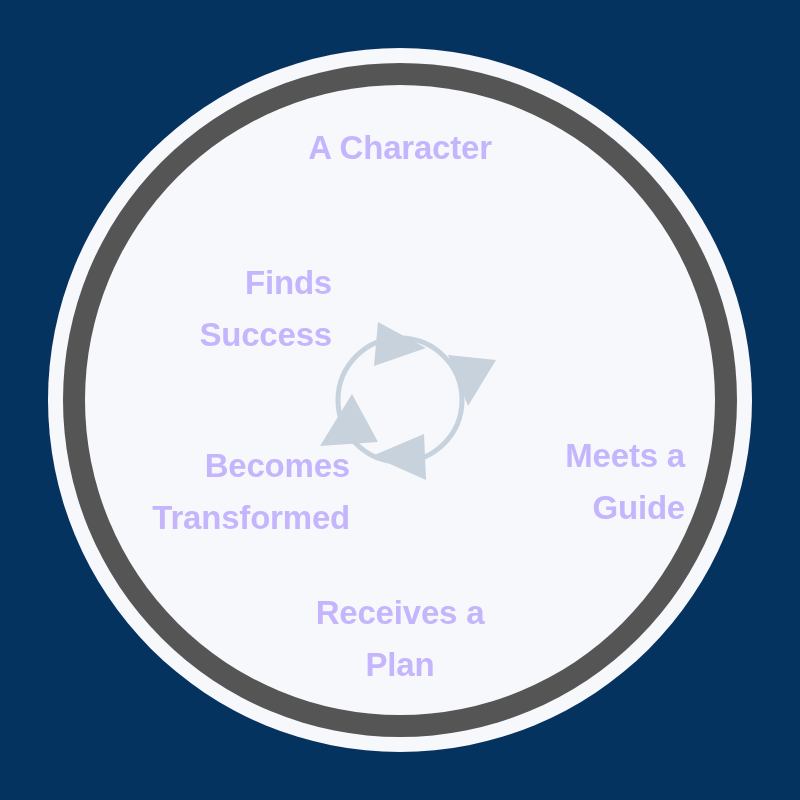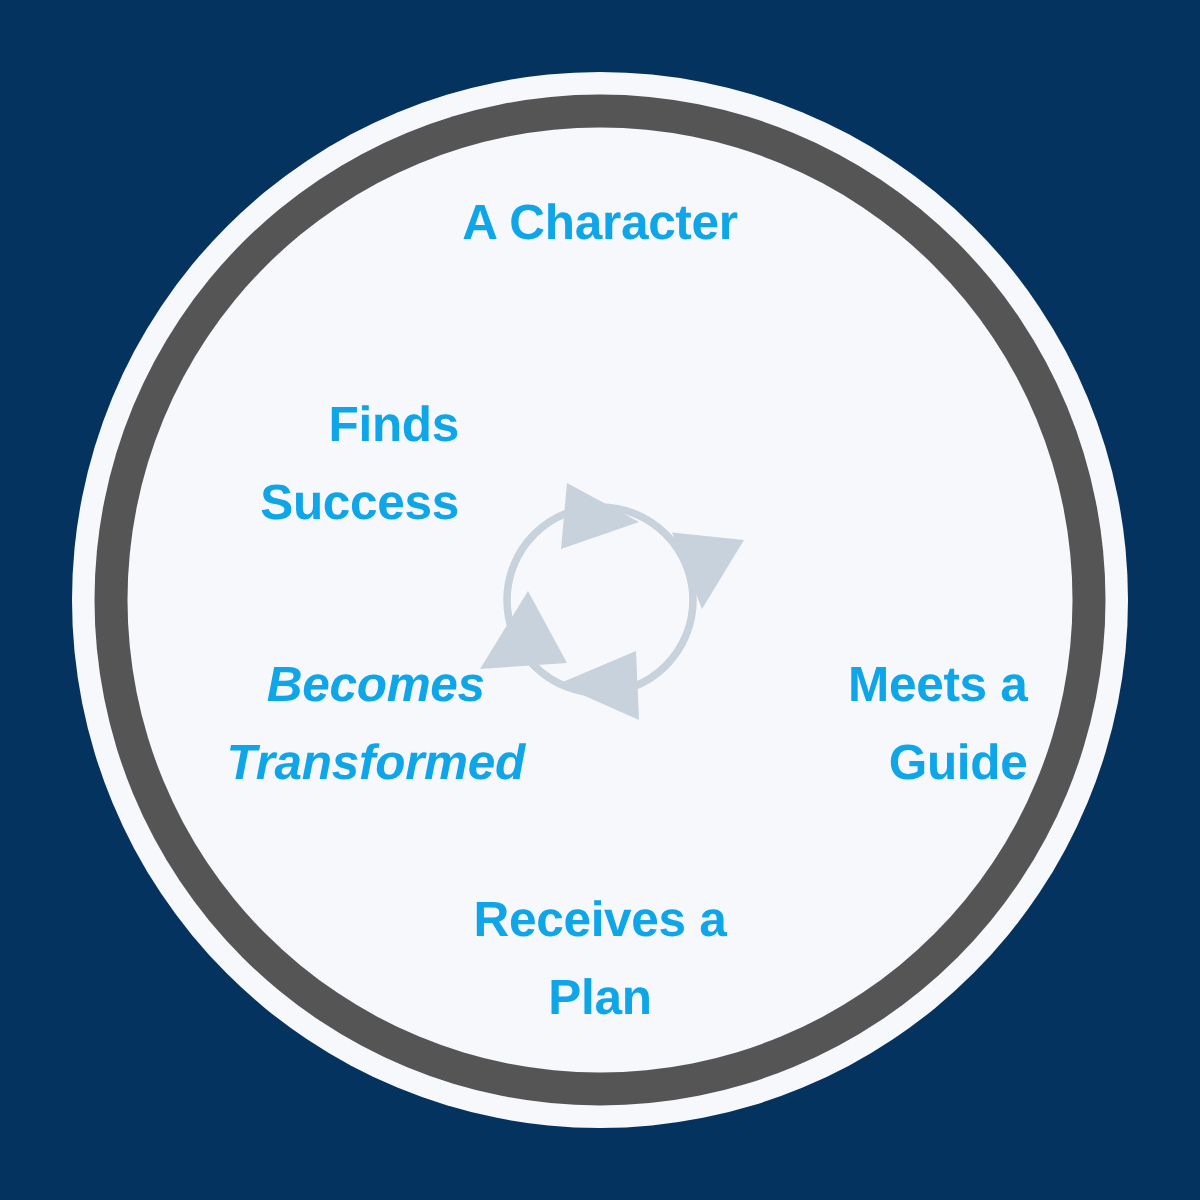--- a/index.html
+++ b/index.html
@@ -54,49 +54,48 @@
   #cycle-icon svg {
     position: absolute;
     left: -100px;
     top: -100px;
     display: block;
   }
 
   
   .label {
     position: absolute;
-    color: #0ea5e9;
+    color: #c4b5fd;
     font-size: 33px;
     font-weight: bold;
     line-height: 1.58;
     letter-spacing: -0.2px;
     white-space: pre-line;
   }
   .label.right  { text-align: right; }
 
   #label-character {
     left: 0; right: 0; top: 122px;
     text-align: center;
   }
   #label-has-problem {
     right: 128px; top: 257px;
     text-align: right;
   }
   #label-finds-success {
-    right: 494px; top: 257px;
+    right: 468px; top: 257px;
     text-align: right;
   }
   #label-meets-guide {
     right: 115px; top: 430px;
     text-align: right;
   }
   #label-becomes-transformed {
-    right: 450px; top: 430px;
-    text-align: center;
-    font-style: italic;
+    right: 450px; top: 440px;
+    text-align: right;
   }
   #label-receives-plan {
     left: 0; right: 0; top: 587px;
     text-align: center;
   }
 </style>
 </head>
 <body>
 
 <div id="stage">

